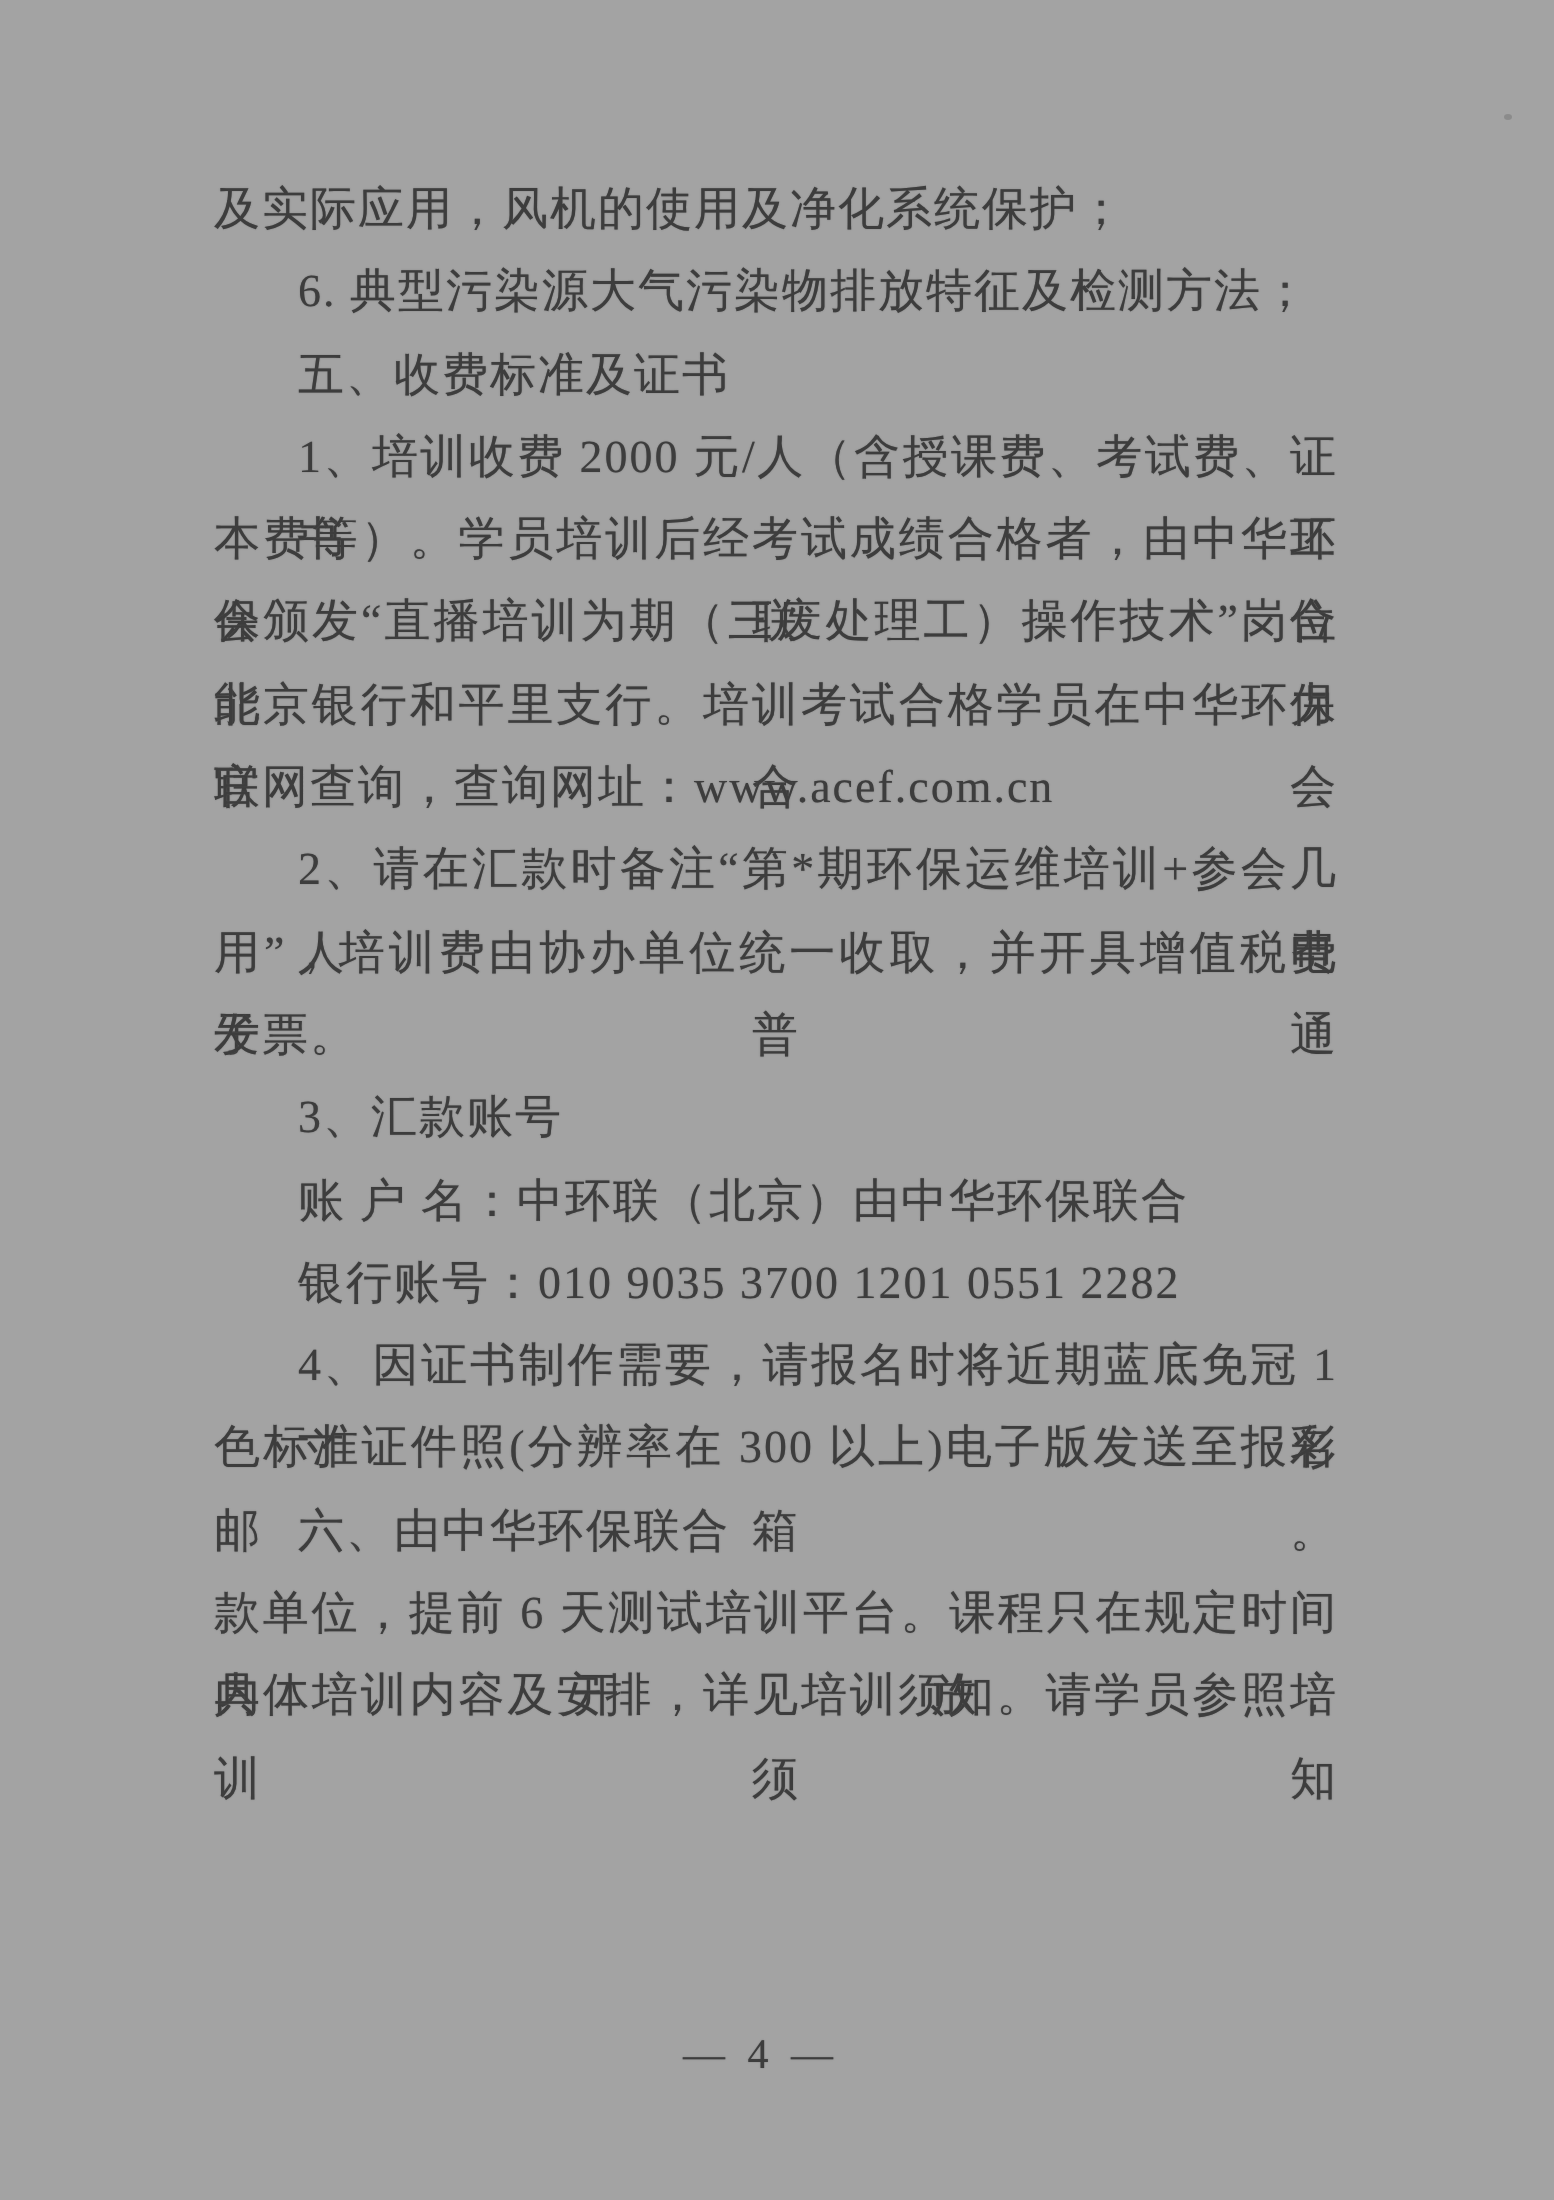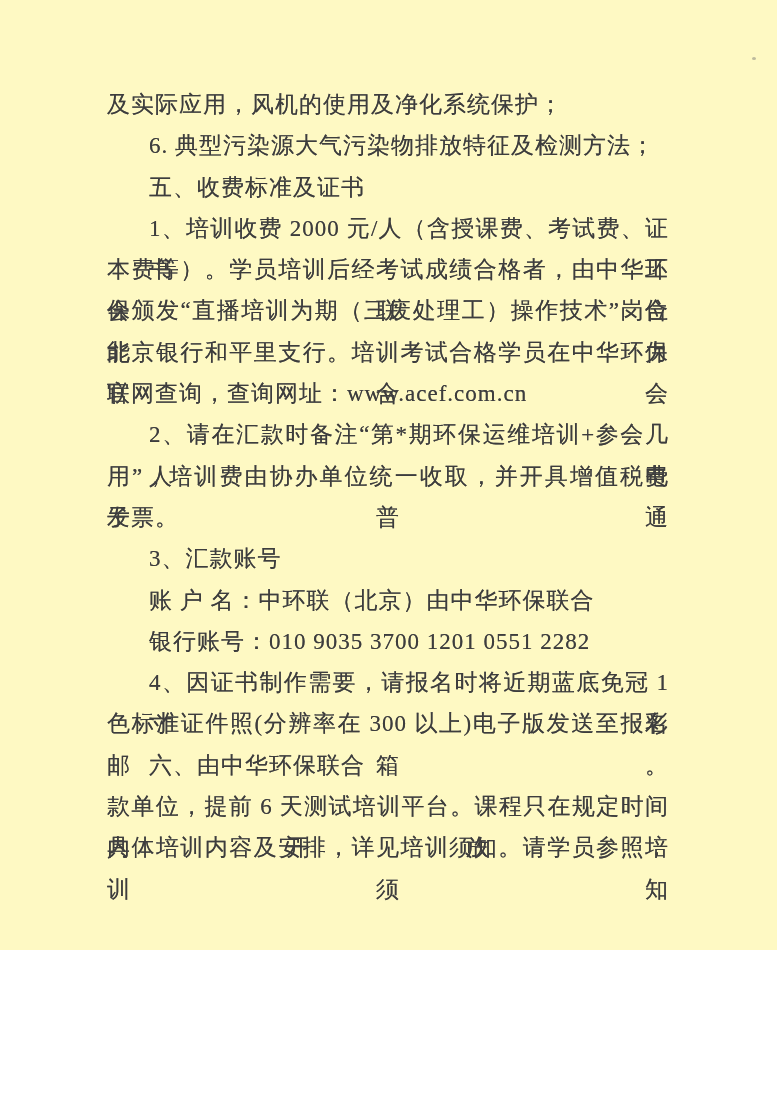--- a/index.html
+++ b/index.html
@@ -3,22 +3,22 @@
 <meta charset="utf-8">
 <style>
   html, body {
     margin: 0;
     padding: 0;
     background: #ffffff;
   }
   .page {
     position: relative;
     width: 777px;
-    height: 950px;
-    background: #fef9c3;
+    height: 1100px;
+    background: #a3a3a3;
     overflow: hidden;
     font-family: "Liberation Serif", "DejaVu Serif", serif;
     color: #3d3d3d;
   }
   .textblock {
     position: absolute;
     left: 107px;
     top: 84px;
     width: 562px;
   }

